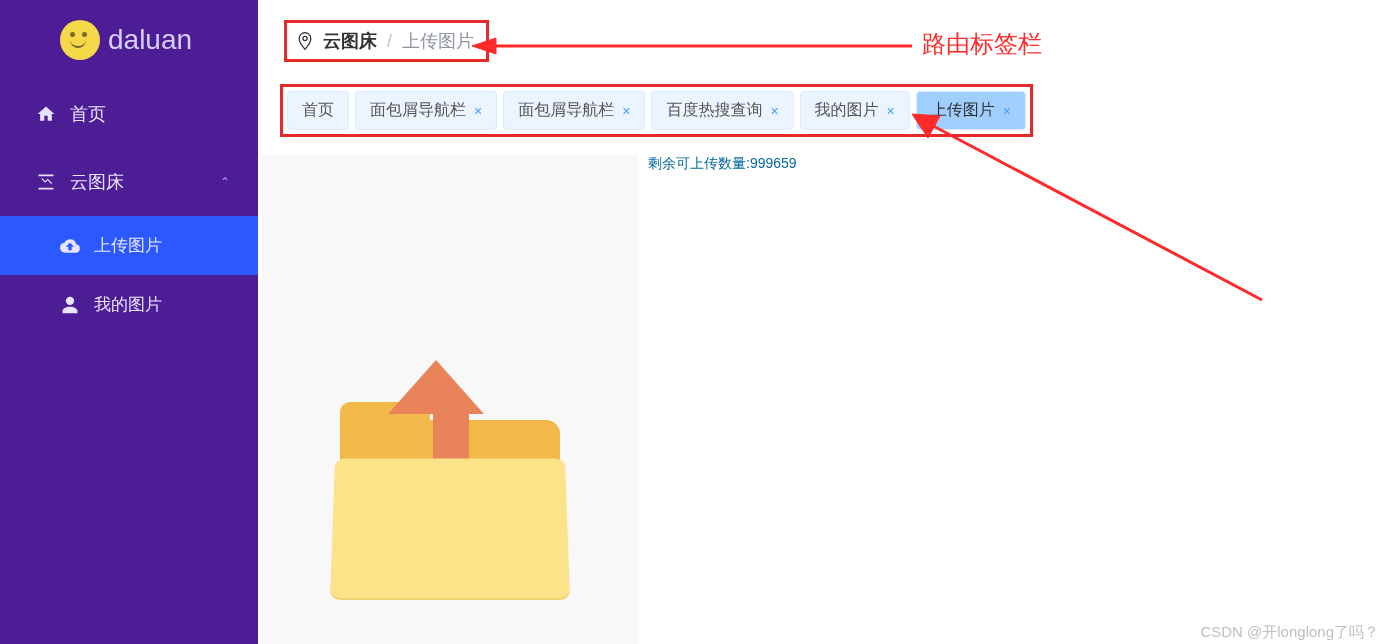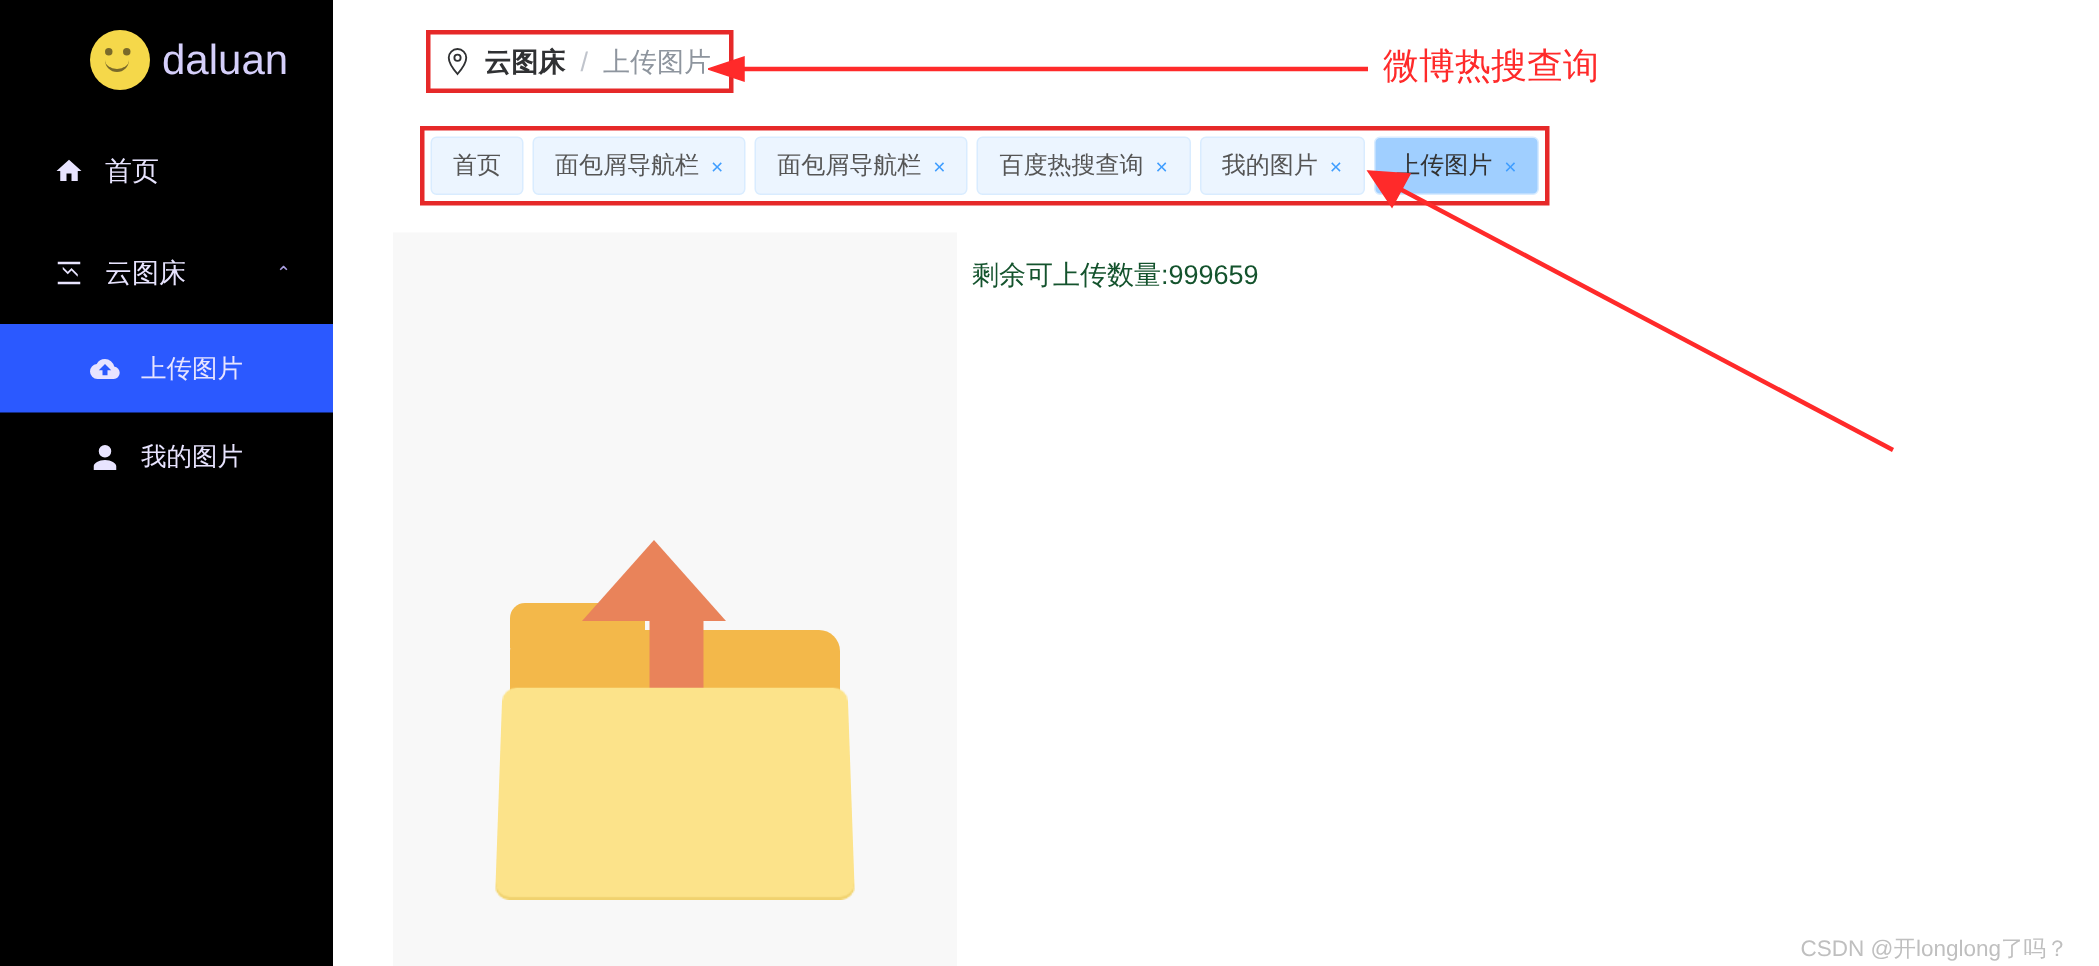--- a/index.html
+++ b/index.html
@@ -1,21 +1,21 @@
 <!DOCTYPE html>
 <html><head>
   <meta charset="utf-8">
   <style>
     * { margin: 0; padding: 0; box-sizing: border-box; }
     body { font-family: "Microsoft YaHei", -apple-system, sans-serif; width: 1399px; height: 644px; overflow: hidden; background: #fff; position: relative; }
 
     .sidebar {
-      width: 222px;
+      width: 258px;
       height: 100%;
-      background: #000000;
+      background: #4c1d95;
       float: left;
       color: #fff;
     }
     .logo-row {
       display: flex; align-items: center; gap: 8px;
       padding: 20px 0 20px 60px;
     }
     .logo-circle {
       width: 40px; height: 40px; border-radius: 50%;
       background: #f5d84a; position: relative;
@@ -77,21 +77,21 @@
     .tab.active { background: #a0cfff; color: #333; }
     .tab .close { color: #409eff; font-size: 14px; cursor: pointer; }
 
     .content-row { display: flex; margin-top: 18px; }
     .upload-panel {
       width: 376px; background: #f8f8f8;
       padding: 10px 8px 0 8px; text-align: center;
       height: 520px; overflow: hidden;
     }
     .right-panel { padding: 0 0 0 10px; flex: 1; }
-    .quota { font-size: 18px; color: #14532d; margin-top: 16px; }
+    .quota { font-size: 14px; color: #0369a1; margin-top: 0; }
 
     .folder-wrap { margin: 225px auto 30px auto; width: 260px; height: 220px; position: relative; }
     .folder-back {
       position: absolute; top: 30px; left: 20px; width: 220px; height: 160px;
       background: #f3b84a; border-radius: 14px 14px 10px 10px;
     }
     .folder-back::before {
       content: ""; position: absolute; top: -18px; left: 0; width: 90px; height: 30px;
       background: #f3b84a; border-radius: 10px 10px 0 0;
     }
@@ -227,21 +227,21 @@
       <div class="upload-hint">点击选择上传的图片文件，或将图片文件拖拽到</div>
     </div>
     <div class="right-panel">
       <div class="quota">
         <span>剩余可上传数量:</span><span>999659</span>
       </div>
     </div>
   </div>
 
   
-  <div class="anno-text anno1">微博热搜查询</div>
+  <div class="anno-text anno1">路由标签栏</div>
 
   <svg class="arrow-svg" style="top:34px; left:210px; width:450px; height:30px;">
     <line x1="440" y1="12" x2="20" y2="12" stroke-width="3"></line>
     <polygon points="0,12 24,4 24,20"></polygon>
   </svg>
   <svg class="arrow-svg" style="top:110px; left:640px; width:380px; height:200px;">
     <line x1="360" y1="190" x2="20" y2="10" stroke-width="3"></line>
     <polygon points="10,4 38,6 26,28"></polygon>
   </svg>
 

